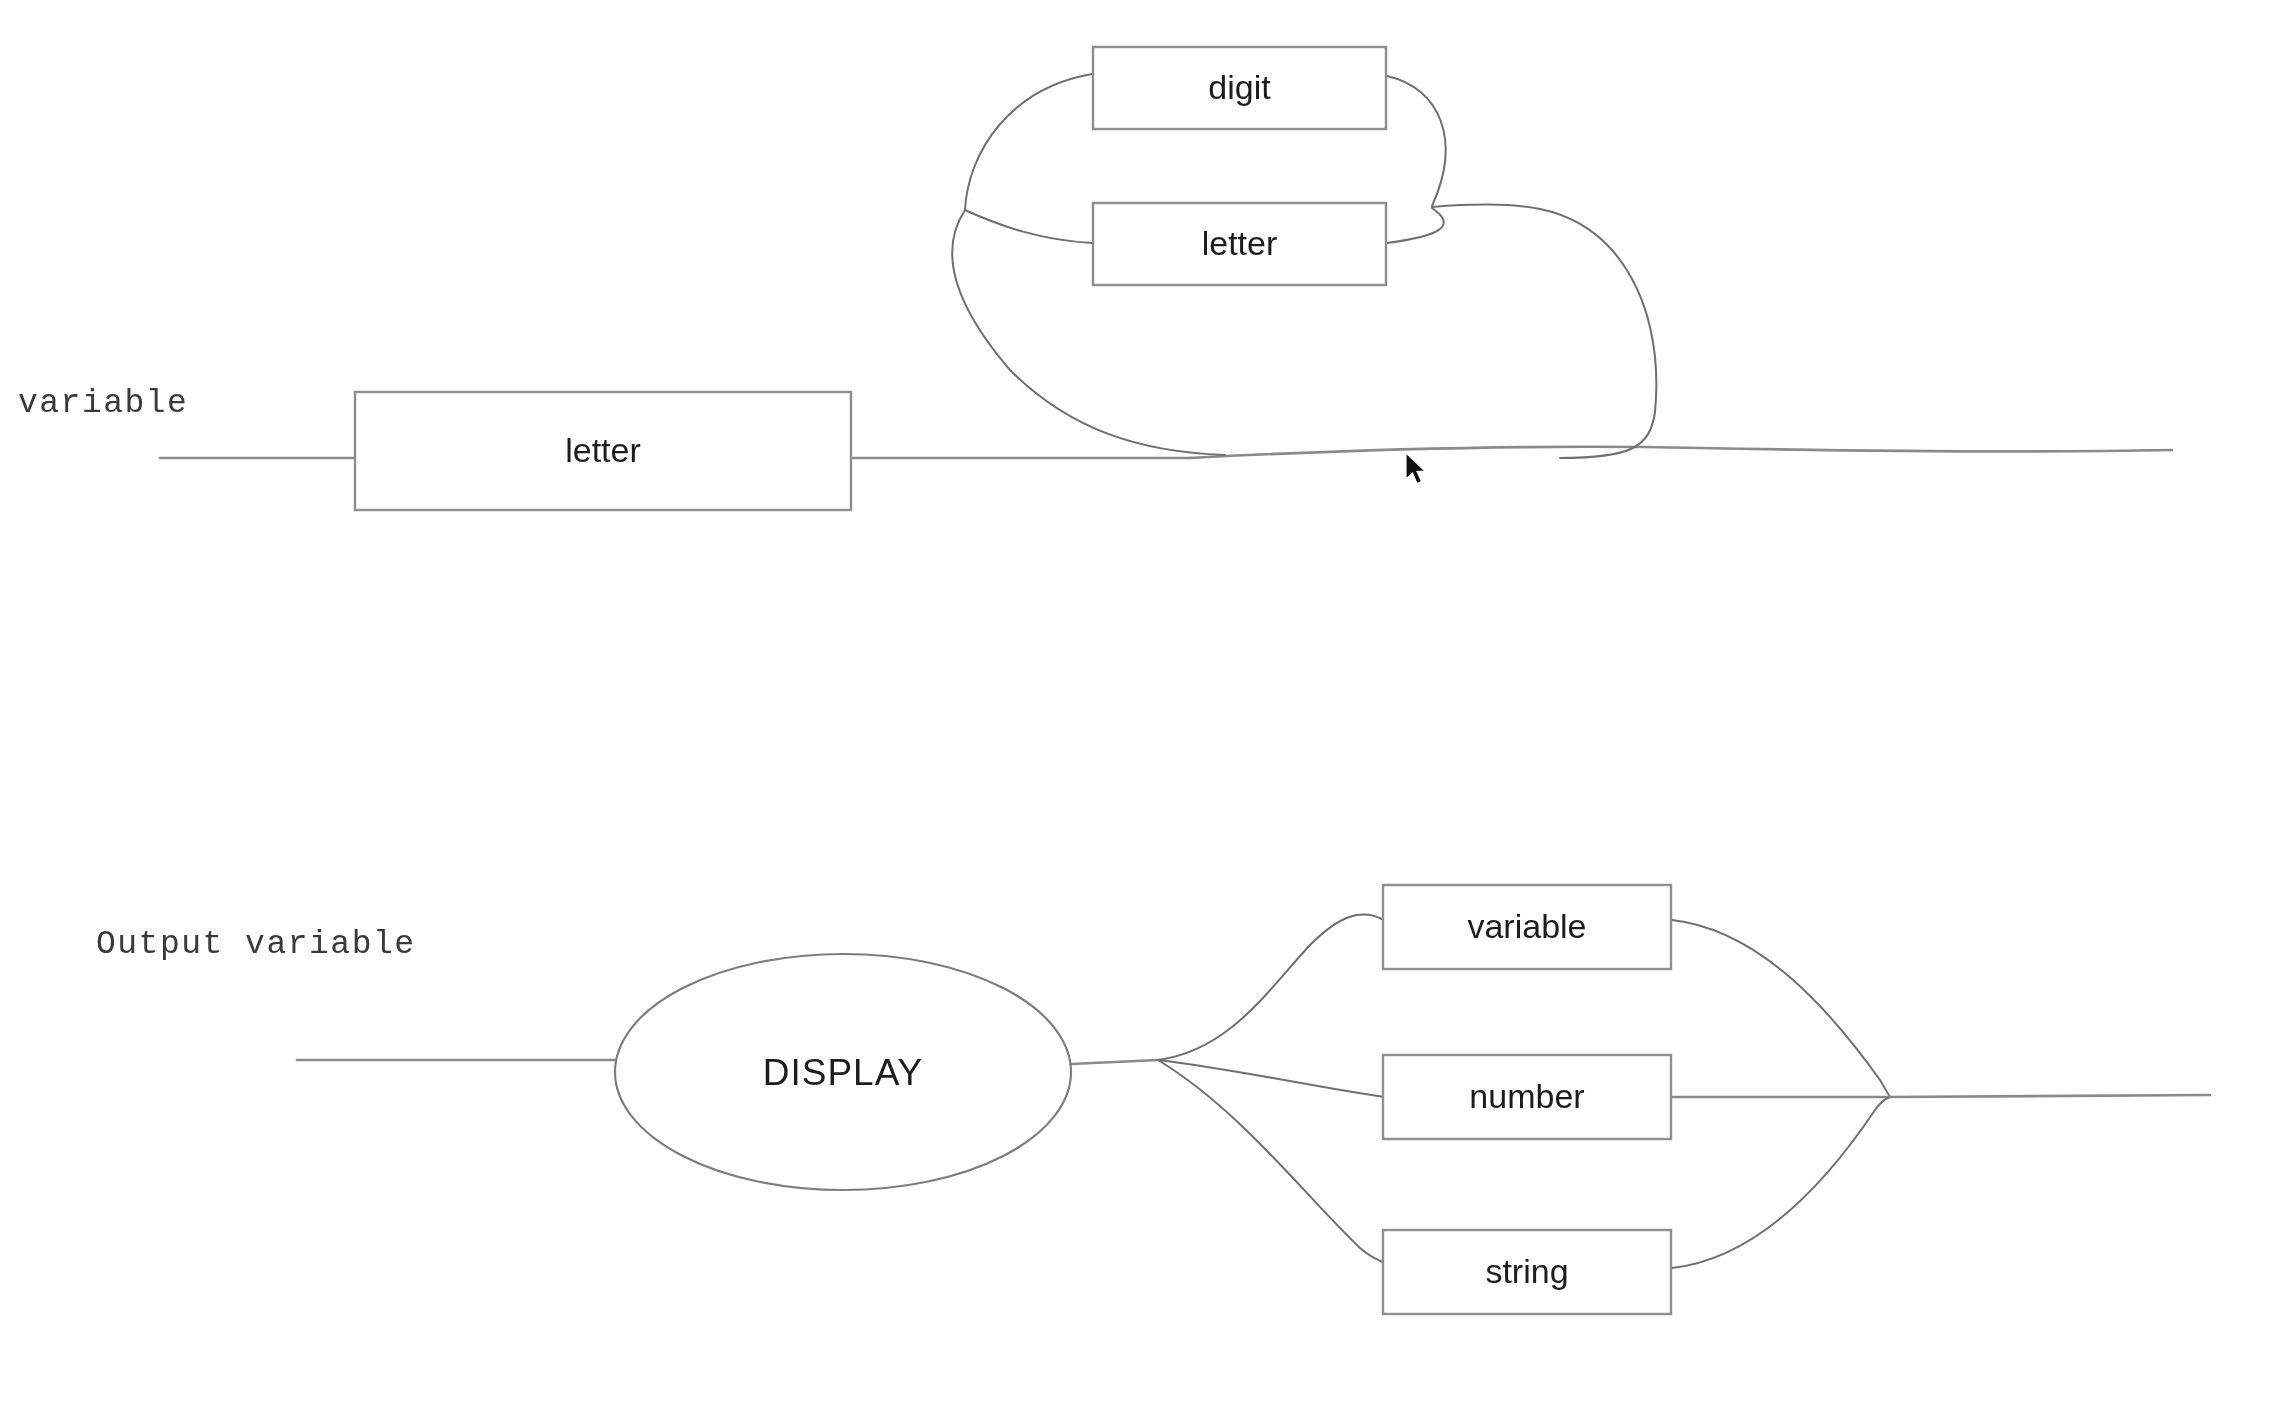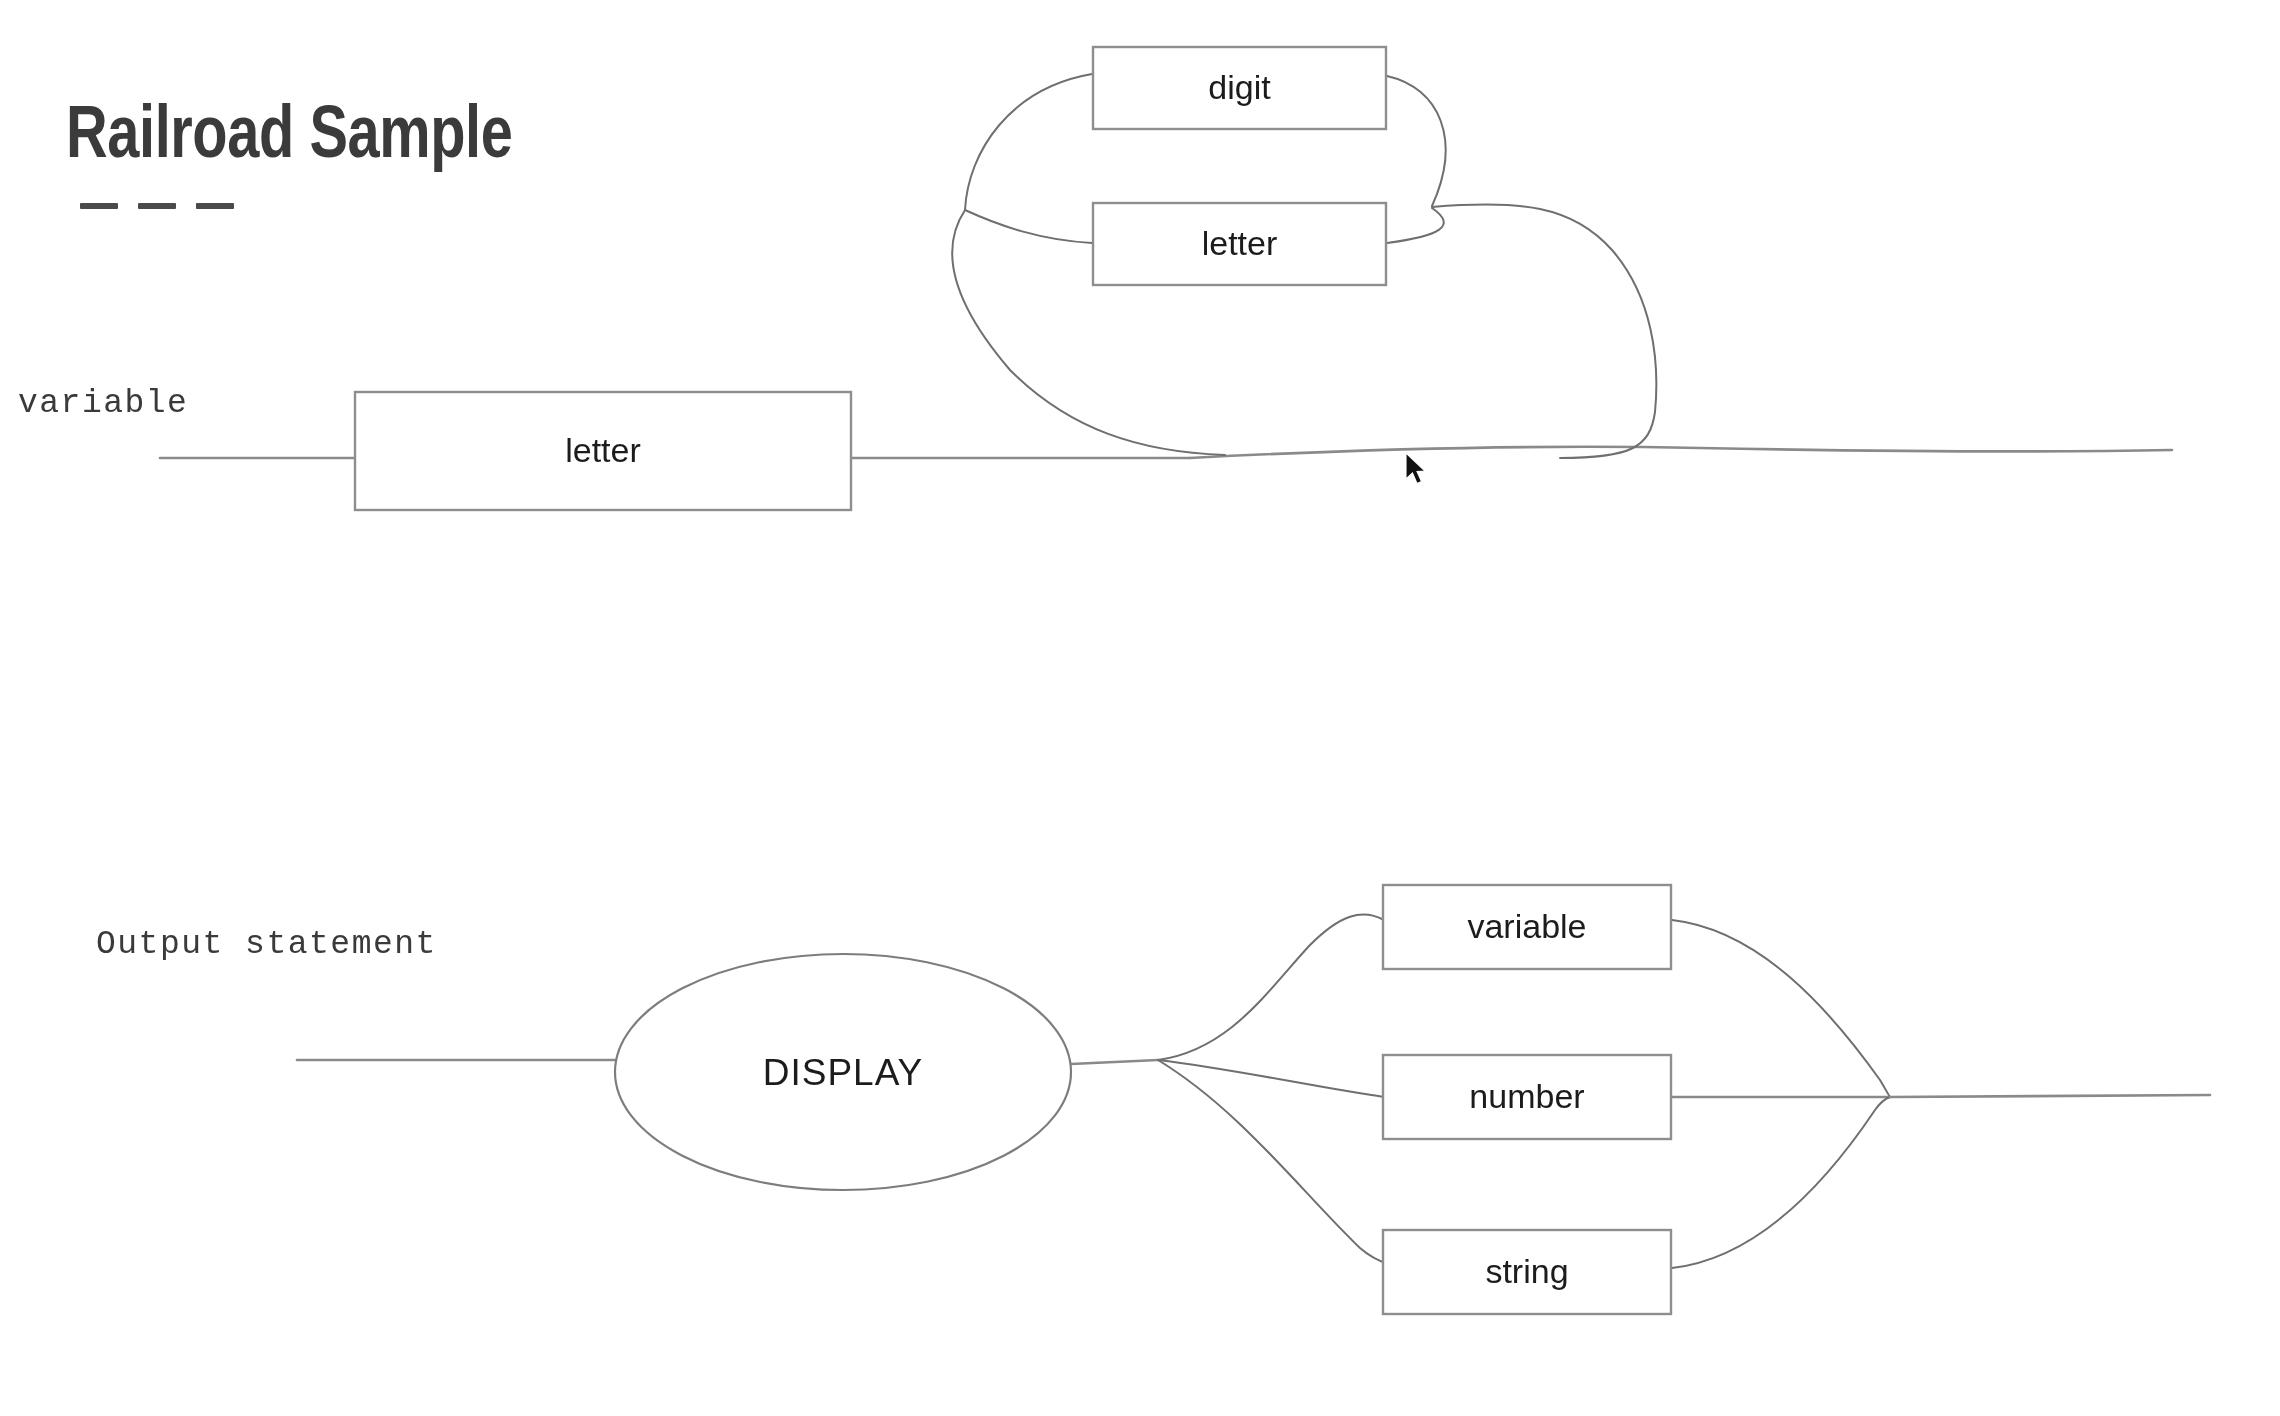--- a/index.html
+++ b/index.html
@@ -116,32 +116,24 @@
     width: 26px;
     height: 38px;
     pointer-events: none;
   }
 </style>
 </head>
 <body>
 
 <div id="canvas">
 
-  <div id="title-block">
-    <div id="page-title">Railroad Sample</div>
-    <div id="title-dashes">
-      <span></span>
-      <span></span>
-      <span></span>
-    </div>
-  </div>
 
   <div class="rule-label" id="label-variable">variable</div>
 
-  <div class="rule-label" id="label-output">Output statement</div>
+  <div class="rule-label" id="label-output">Output variable</div>
 
   <svg class="diagram-svg" viewBox="0 0 2280 1416" xmlns="http://www.w3.org/2000/svg">
 
     <g>
 
       <path class="rail" d="M 160 458 L 356 458"></path>
 
       <path class="rail" d="M 851 458 L 1190 458"></path>
 
       <path class="rail" d="M 1190 458 C 1400 447 1560 445 1700 448 C 1860 451 2020 453 2172 450"></path>

